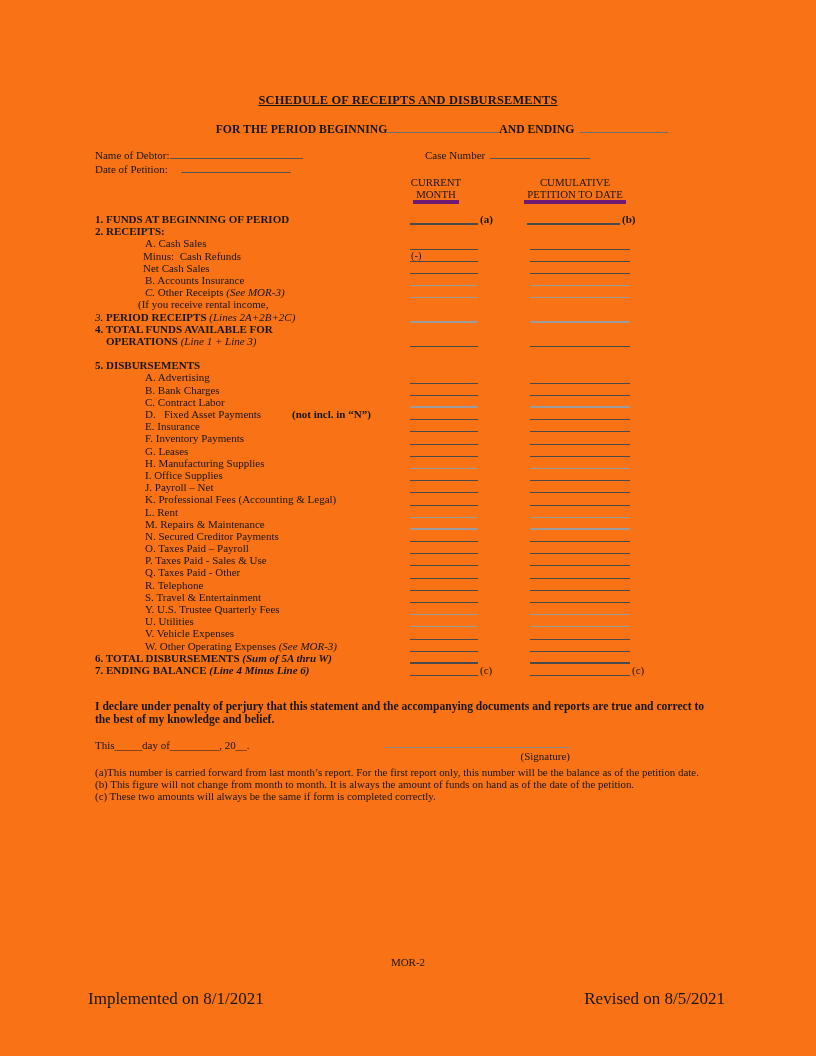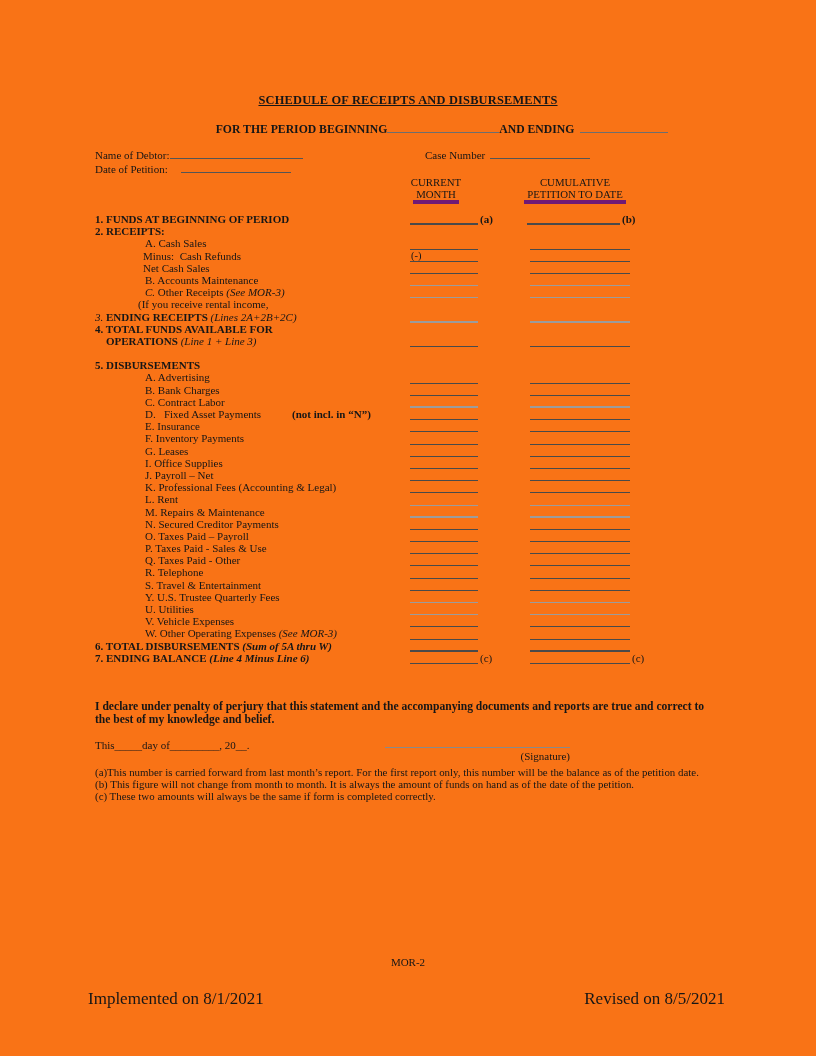--- a/index.html
+++ b/index.html
@@ -110,37 +110,37 @@
       <span class="blank cu"></span>
     </div>
 
     <div class="frow">
       <span class="lbl i2">Net Cash Sales</span>
       <span class="blank cm"></span>
       <span class="blank cu"></span>
     </div>
 
     <div class="frow">
-      <span class="lbl i1">B. Accounts Maintenance</span>
+      <span class="lbl i1">B. Accounts Insurance</span>
       <span class="blank cm gr"></span>
       <span class="blank cu gr"></span>
     </div>
 
     <div class="frow">
       <span class="lbl i1"><span class="it">C.</span> <span>Other Receipts</span> <span class="it">(See MOR-3)</span></span>
       <span class="blank cm gr"></span>
       <span class="blank cu gr"></span>
     </div>
 
     <div class="frow">
       <span class="lbl i3">(If you receive rental income,</span>
     </div>
 
     <div class="frow">
-      <span class="lbl"><span class="it">3.</span> <span class="b">ENDING RECEIPTS</span> <span class="it">(Lines 2A+2B+2C)</span></span>
+      <span class="lbl"><span class="it">3.</span> <span class="b">PERIOD RECEIPTS</span> <span class="it">(Lines 2A+2B+2C)</span></span>
       <span class="blank cm th gr"></span>
       <span class="blank cu th gr"></span>
     </div>
 
     <div class="frow">
       <span class="lbl b">4. TOTAL FUNDS AVAILABLE FOR</span>
     </div>
     <div class="frow">
       <span class="lbl i5"><span class="b">OPERATIONS</span> <span class="it">(Line 1 + Line 3)</span></span>
       <span class="blank cm"></span>
@@ -181,20 +181,25 @@
     </div>
     <div class="frow">
       <span class="lbl i1">F. Inventory Payments</span>
       <span class="blank cm"></span>
       <span class="blank cu"></span>
     </div>
     <div class="frow">
       <span class="lbl i1">G. Leases</span>
       <span class="blank cm"></span>
       <span class="blank cu"></span>
+    </div>
+    <div class="frow">
+      <span class="lbl i1">H. Manufacturing Supplies</span>
+      <span class="blank cm gr"></span>
+      <span class="blank cu gr"></span>
     </div>
     <div class="frow">
       <span class="lbl i1">I. Office Supplies</span>
       <span class="blank cm"></span>
       <span class="blank cu"></span>
     </div>
     <div class="frow">
       <span class="lbl i1">J. Payroll – Net</span>
       <span class="blank cm"></span>
       <span class="blank cu"></span>

